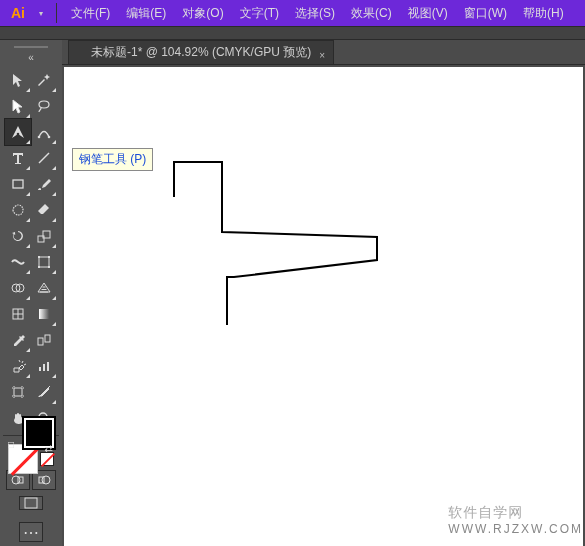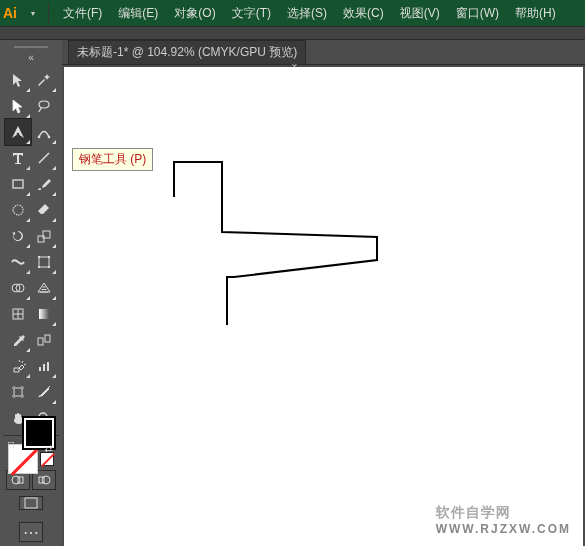--- a/index.html
+++ b/index.html
@@ -1,17 +1,17 @@
 <!DOCTYPE html>
 <html><head>
 <meta charset="utf-8">
 <style>
   html, body { margin: 0; padding: 0; width: 585px; height: 546px; background: #0f0f0f; font-family: "Microsoft YaHei", sans-serif; overflow: hidden; }
   
-  .menubar { display: flex; align-items: center; height: 26px; background: #14532d; color: #ddd; font-size: 12px; padding-left: 0; }
+  .menubar { display: flex; align-items: center; height: 26px; background: #6d28d9; color: #ddd; font-size: 12px; padding-left: 8px; }
   .menubar .logo { width: 20px; height: 20px; display:flex; align-items:center; justify-content:center; color:#ff9a00; font-weight:bold; font-size:14px; border-radius:3px; margin-right:4px; }
   .menubar .chev { width:18px; text-align:center; color:#ccc; font-size:8px; }
   .menubar .sep { width:1px; height:20px; background:#333; margin:0 6px; }
   .menubar .mitem { padding: 0 8px; cursor: default; }
   
   .subbar { height: 12px; background:#424242; border-top:1px solid #2a2a2a; border-bottom:1px solid #2a2a2a; }
   
   .main { display:flex; height: calc(546px - 26px - 12px); }
   
   .toolpanel { width: 62px; background:#535353; display:flex; flex-direction:column; align-items:center; padding-top:6px; }
@@ -37,27 +37,27 @@
   .minisw.grad    { background:linear-gradient(#fff,#000); }
   .minisw.none    { background:#fff; position:relative; }
   .minisw.none::after { content:""; position:absolute; left:-2px; top:50%; width:18px; height:2px; background:#ff2222; transform:rotate(-45deg); }
   .btnrow { display:flex; gap:2px; margin-top:4px; }
   .microbtn { width:22px; height:18px; border:1px solid #2a2a2a; background:#5a5a5a; display:flex; align-items:center; justify-content:center; font-size:10px; color:#ddd; }
   .spacer { flex:1; }
   .bottombtn { width:22px; height:18px; border:1px solid #2a2a2a; background:#5a5a5a; margin:6px 0; display:flex; align-items:center; justify-content:center; color:#ddd; }
   
   .docarea { flex:1; background:#4b4b4b; display:flex; flex-direction:column; }
   .tabbar { height:24px; display:flex; align-items:flex-end; font-size:12px; color:#ccc; padding-left:6px; border-bottom:1px solid #2a2a2a; }
-  .tab { background:#3a3a3a; padding:3px 8px 3px 8px; display:flex; align-items:flex-end; border:1px solid #2a2a2a; border-bottom:none; height:17px;flex-direction:column; }
+  .tab { background:#3a3a3a; padding:3px 8px 3px 22px; display:flex; align-items:flex-end; border:1px solid #2a2a2a; border-bottom:none; height:17px; }
   .tab .close { margin-left:8px; font-size:10px; color:#bbb; }
   .canvaswrap { position:relative; flex:1; background:#ffffff; margin:2px 2px 2px 2px; overflow:hidden; }
   .canvaswrap svg { position:absolute; left:0; top:0; }
   
-  .tooltip { position:absolute; left:72px; top:148px; background:#ffffe1; border:1px solid #8a8a8a; padding:2px 6px; font-size:12px; color:#b91c1c; z-index:50; white-space:nowrap; }
-  .wm { position:absolute; right:12px; bottom:10px; color:#aaa; font-size:14px; letter-spacing:1px; font-weight:bold; text-shadow:1px 1px #fff, -1px -1px #fff; }
+  .tooltip { position:absolute; left:72px; top:148px; background:#ffffe1; border:1px solid #8a8a8a; padding:2px 6px; font-size:12px; color:#1d4ed8; z-index:50; white-space:nowrap; }
+  .wm { position:absolute; right:0; bottom:10px; color:#aaa; font-size:14px; letter-spacing:1px; font-weight:normal; text-shadow:1px 1px #fff, -1px -1px #fff; }
   .wm small { display:block; font-size:12px; color:#888; letter-spacing:2px; }
 </style>
 </head>
 <body>
 
 <div class="menubar">
   <div class="logo">Ai</div>
   <div class="chev">▾</div>
   <div class="sep"></div>
   <div class="mitem">文件(F)</div>

